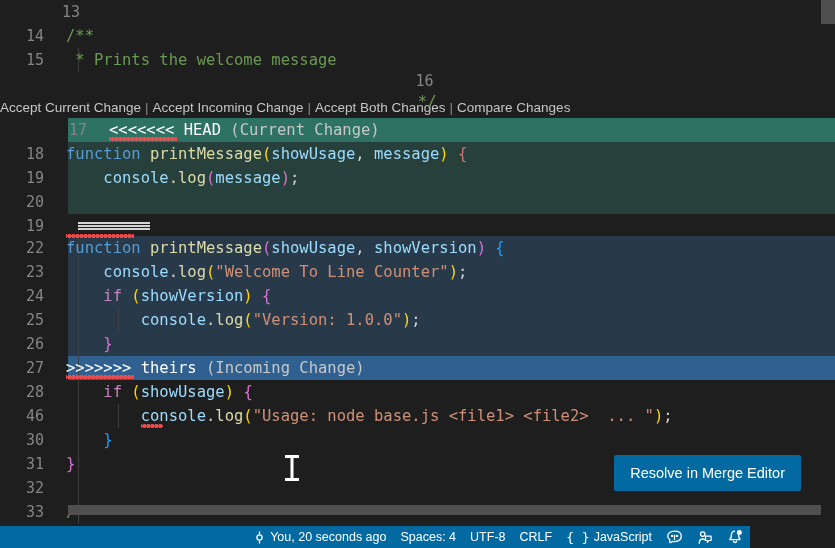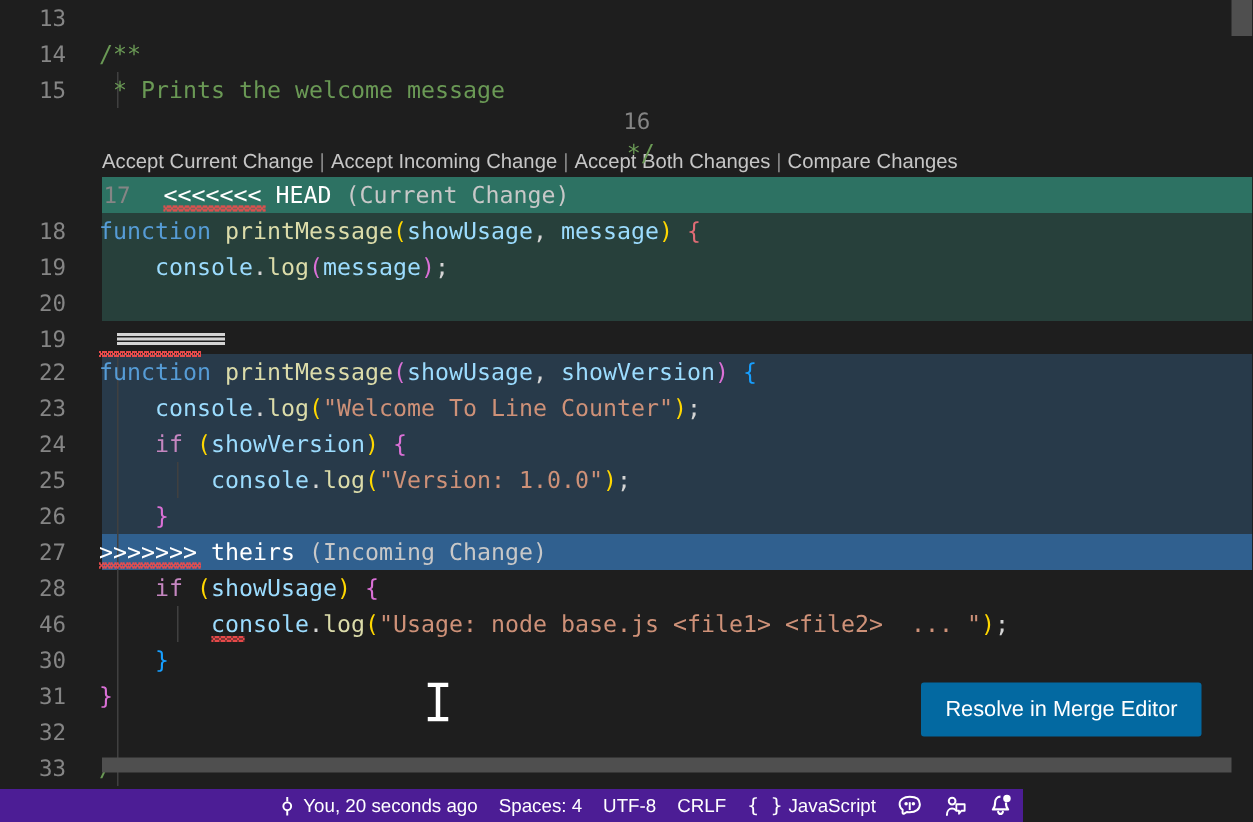--- a/index.html
+++ b/index.html
@@ -65,21 +65,20 @@
   
   .iguide {
     position:absolute; top:0; bottom:0; width:1px; background:#404040;
     z-index:1;
   }
 
   
   .codelens {
     height: 20px;
     display:flex; align-items:center;
-    padding-left: 68px;
     font-family: "Liberation Sans","DejaVu Sans",sans-serif;
     font-size: 13.5px;
     color:#b9b9b9;
     white-space:pre;
   }
   .codelens .lens-link { color:#c6c6c6; cursor:pointer; }
   .codelens .sep { color:#8a8a8a; padding:0 4px; }
 
   
   .kw      { color:#569cd6; }  
@@ -150,22 +149,22 @@
   }
 
   
   #mouse-cursor{
     position:absolute; left:285px; top:455px; width:14px; height:26px; z-index:25;
     pointer-events:none;
   }
 
   
   #statusbar {
-    position:absolute; left:0; bottom:0; width:682px; height:22px;
-    background:#4c1d95; color:#ffffff;
+    position:absolute; left:0; bottom:0; width:750px; height:22px;
+    background:#0369a1; color:#ffffff;
     display:flex; align-items:flex-start;
     font-family:"Liberation Sans","DejaVu Sans",sans-serif;
     font-size:12.5px;
     z-index:40;
   }
   #statusbar .spacer { flex:1 1 auto; }
   .sbitem {
     display:flex; align-items:center; gap:4px;
     padding:0 7px; height:22px; cursor:pointer; white-space:nowrap;
   }
@@ -184,21 +183,21 @@
     <div class="band inc-body" style="top:236px;height:120px;"></div>
     <div class="band inc-head" style="top:356px;height:24px;"></div>
     <div class="band inc-body" style="top:380px;height:0px;"></div>
 
     <div class="iguide" style="left:78px; top:48px; height:24px;"></div>
     <div class="iguide" style="left:78px; top:236px; height:264px;"></div>
     <div class="iguide" style="left:118px; top:308px; height:24px;"></div>
     <div class="iguide" style="left:118px; top:404px; height:24px;"></div>
     <div class="iguide" style="left:78px; top:500px; height:24px;"></div>
 
-    <div class="row" style="top:0px;position:absolute;left:0;right:0;">
+    <div class="row" style="top:0px;position:absolute;left:0;right:0;padding-left:36px;">
       <div class="gutter">13</div>
       <div class="code"></div>
     </div>
 
     <div class="row" style="top:24px;position:absolute;left:0;right:0;">
       <div class="gutter">14</div>
       <div class="code"><span class="cmt">/**</span></div>
     </div>
 
     <div class="row" style="top:48px;position:absolute;left:0;right:0;">

